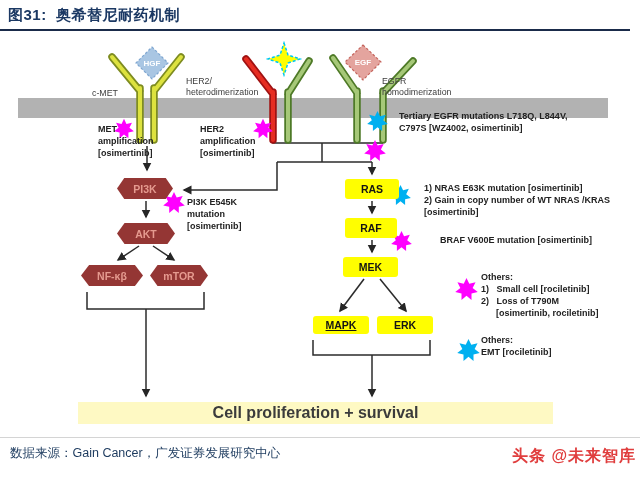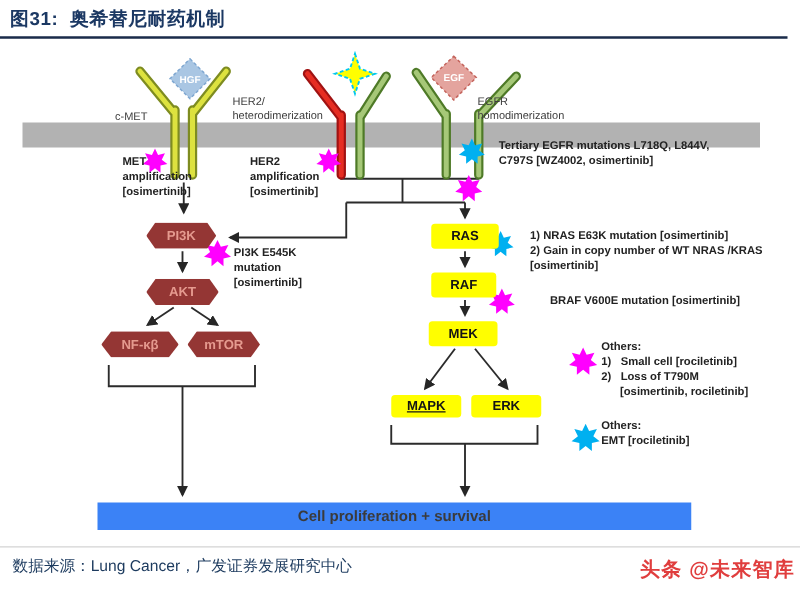--- a/index.html
+++ b/index.html
@@ -11,22 +11,22 @@
   .hex{position:absolute;display:flex;align-items:center;justify-content:center;
        background:#943634;color:#e59a8f;font-weight:bold;font-size:10.5px;
        clip-path:polygon(13% 0,87% 0,100% 50%,87% 100%,13% 100%,0 50%);}
   .ybox{position:absolute;display:flex;align-items:center;justify-content:center;
         background:#fffe00;color:#141414;font-weight:bold;font-size:10.5px;border-radius:3px;}
   .note{position:absolute;font-size:9px;font-weight:bold;color:#222;
         line-height:1.32;white-space:pre;}
   .rlabel{position:absolute;font-size:8.8px;color:#3d3d3d;line-height:1.3;
           white-space:pre;}
   .outcome{position:absolute;left:78px;top:402px;width:475px;height:22px;
-           background:#3b82f6;display:flex;align-items:center;justify-content:center;
-           color:#3b3b3b;font-weight:bold;font-size:12px;}
+           background:#fef9c3;display:flex;align-items:center;justify-content:center;
+           color:#3b3b3b;font-weight:bold;font-size:16px;}
   .footer-rule{position:absolute;left:0;top:437px;width:640px;height:1px;background:#d4d4d4;}
   .source{position:absolute;left:10px;top:445px;font-size:12.5px;color:#1c3a5e;}
   .watermark{position:absolute;right:4px;top:446px;font-size:16px;font-weight:bold;
              color:#e03e3e;letter-spacing:1px;}
   svg.layer{position:absolute;left:0;top:0;}
 </style>
 </head>
 <body>
 
 <div class="stage">
@@ -141,16 +141,16 @@
   <div class="note" style="left:481px;top:272px;">Others:
 1)   Small cell [rociletinib]
 2)   Loss of T790M
       [osimertinib, rociletinib]</div>
   <div class="note" style="left:481px;top:335px;">Others:
 EMT [rociletinib]</div>
 
   <div class="outcome">Cell proliferation + survival</div>
 
   <div class="footer-rule"></div>
-  <div class="source">数据来源：Lung Cancer，广发证券发展研究中心</div>
+  <div class="source">数据来源：Gain Cancer，广发证券发展研究中心</div>
   <div class="watermark">头条 @未来智库</div>
 
 </div>
 
 </body></html>

